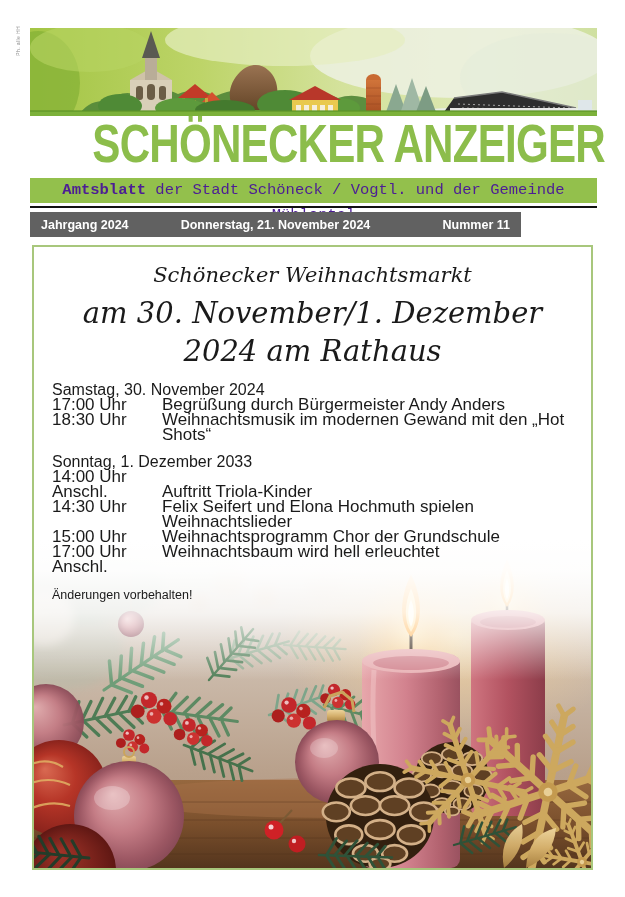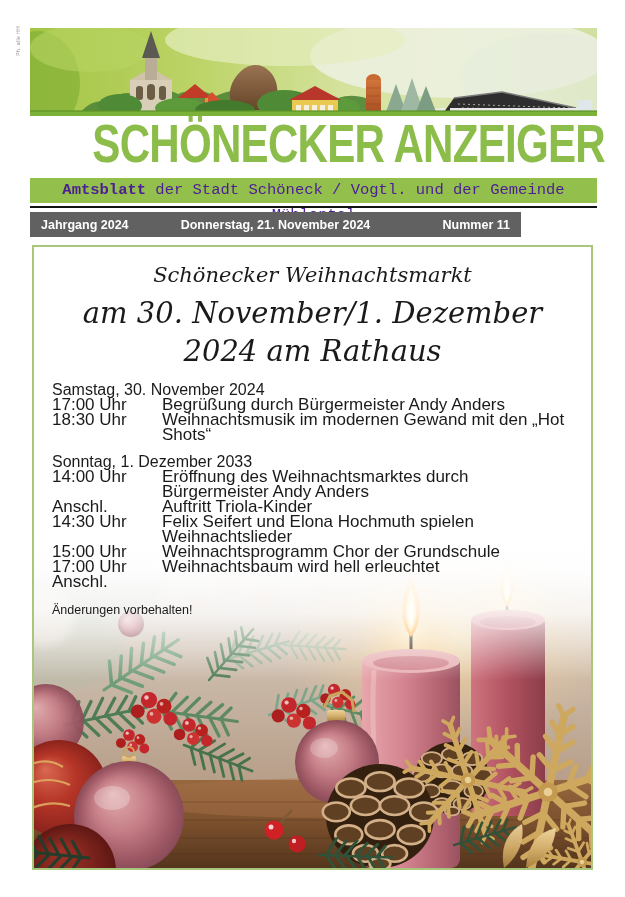--- a/index.html
+++ b/index.html
@@ -379,21 +379,20 @@
         <div class="row">
           <span class="time">18:30 Uhr</span>
           <span class="desc">Weihnachtsmusik im modernen Gewand mit den „Hot Shots“</span>
         </div>
       </div>
 
       <div class="day">
         <div class="day-heading">Sonntag, 1. Dezember 2033</div>
         <div class="row">
           <span class="time">14:00 Uhr</span>
-          <span class="desc">Eröffnung des Weihnachtsmarktes durch Bürgermeister Andy Anders</span>
         </div>
         <div class="row">
           <span class="time">Anschl.</span>
           <span class="desc">Auftritt Triola-Kinder</span>
         </div>
         <div class="row">
           <span class="time">14:30 Uhr</span>
           <span class="desc">Felix Seifert und Elona Hochmuth spielen Weihnachtslieder</span>
         </div>
         <div class="row">

